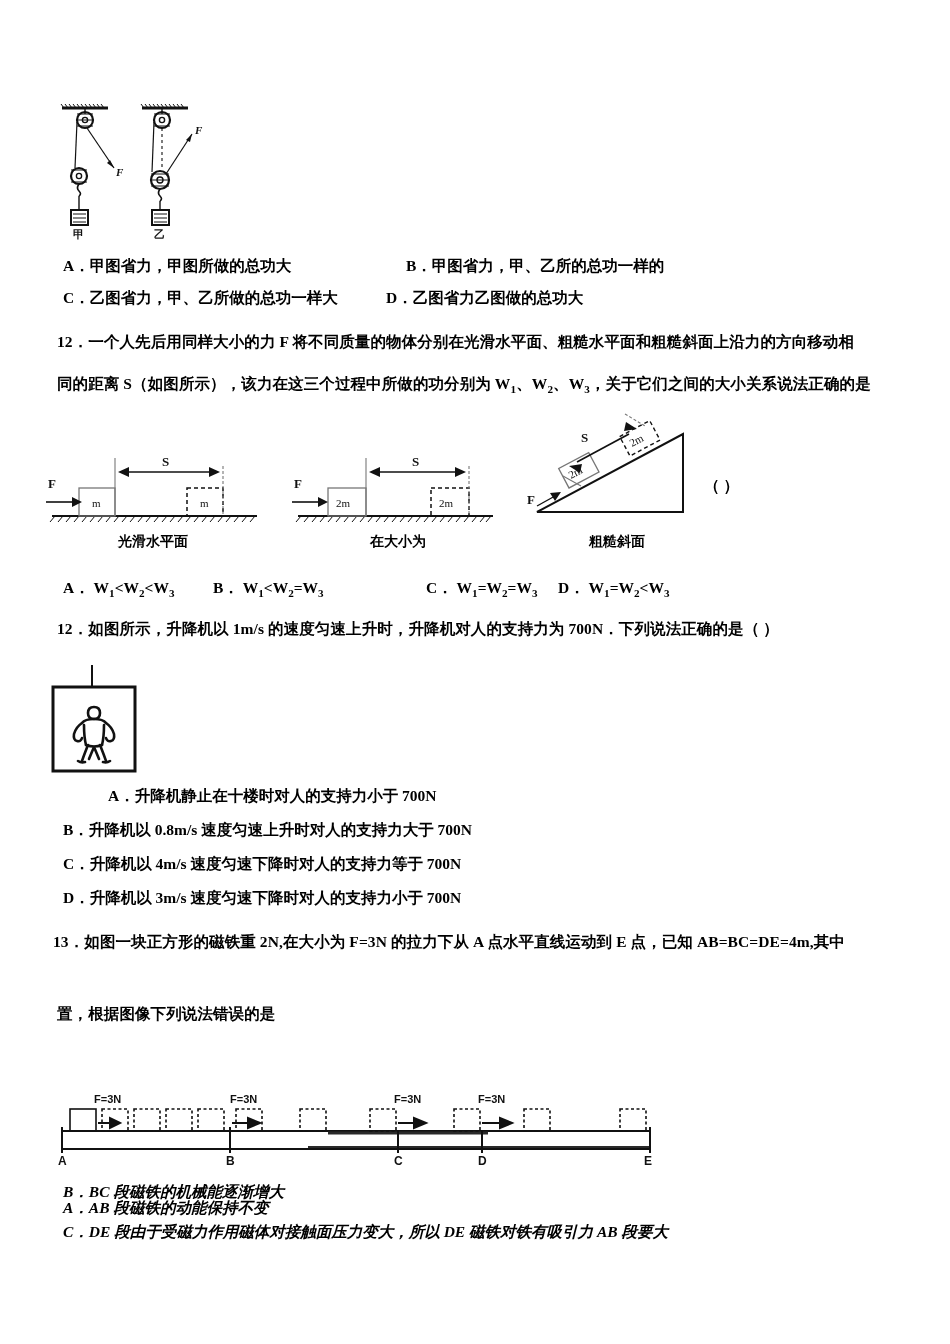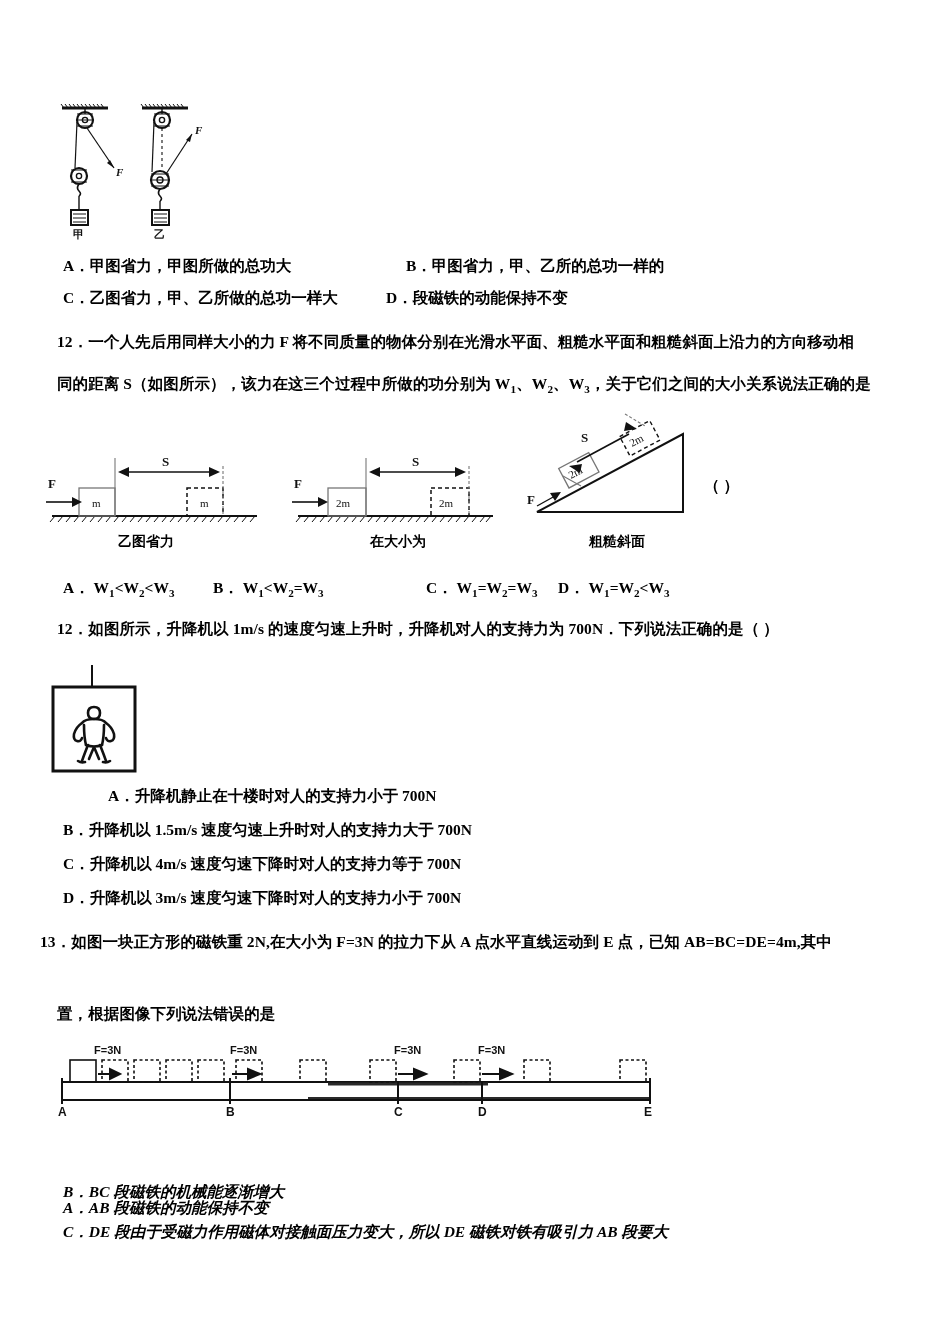--- a/index.html
+++ b/index.html
@@ -146,21 +146,21 @@
   <div class="opt" style="left:63px; top:256px;">
     <span>A．</span><span>甲图省力，甲图所做的总功大</span>
   </div>
   <div class="opt" style="left:63px; top:288px;">
     <span>C．</span><span>乙图省力，甲、乙所做的总功一样大</span>
   </div>
   <div class="opt" style="left:406px; top:256px;">
     <span>B．</span><span>甲图省力，甲、乙所的总功一样的</span>
   </div>
   <div class="opt" style="left:386px; top:288px;">
-    <span>D．</span><span>段磁铁的动能保持不变</span>
+    <span>D．</span><span>乙图省力乙图做的总功大</span>
   </div>
 
   <div class="q-text" style="left:57px; top:330px;">12．一个人先后用同样大小的力 F 将不同质量的物体分别在光滑水平面、粗糙水平面和粗糙斜面上沿力的方向移动相</div>
   <div class="q-text" style="left:57px; top:372px;">
     <span>同的距离 S（如图所示），该力在这三个过程中所做的功分别为 W</span><sub>1</sub><span>、W</span><sub>2</sub><span>、W</span><sub>3</sub><span>，关于它们之间的大小关系说法正确的是</span>
   </div>
 
   <div class="fig" style="left:42px; top:408px;">
     <svg width="260" height="115" viewBox="0 0 260 115">
 
@@ -206,21 +206,21 @@
 
       <line x1="73" y1="50" x2="73" y2="108" stroke="#777" stroke-width="1.1"></line>
       <line x1="181" y1="58" x2="181" y2="108" stroke="#777" stroke-width="1.1" stroke-dasharray="3,2"></line>
 
       <line x1="82" y1="64" x2="172" y2="64" stroke="#111" stroke-width="1.7"></line>
       <polygon points="76,64 87,59 87,69" fill="#111"></polygon>
       <polygon points="178,64 167,59 167,69" fill="#111"></polygon>
       <text x="120" y="58" font-family="Liberation Serif, serif" font-size="13" font-weight="bold" fill="#111">S</text>
     </svg>
   </div>
-  <div class="cap" style="left:118px; top:533px; font-size:14px;">乙图省力</div>
+  <div class="cap" style="left:118px; top:533px; font-size:14px;">光滑水平面</div>
 
   <div class="fig" style="left:288px; top:408px;">
     <svg width="240" height="115" viewBox="0 0 240 115">
       <line x1="10" y1="108" x2="205" y2="108" stroke="#111" stroke-width="2"></line>
       <g stroke="#111" stroke-width="1">
         <line x1="13" y1="108" x2="8" y2="114"></line>
           <line x1="21" y1="108" x2="16" y2="114"></line>
         <line x1="29" y1="108" x2="24" y2="114"></line>
           <line x1="37" y1="108" x2="32" y2="114"></line>
         <line x1="45" y1="108" x2="40" y2="114"></line>
@@ -335,33 +335,33 @@
 
         <path d="M46 84 q-3 7 -5 12 M46 84 q3 7 5 12"></path>
       </g>
     </svg>
   </div>
 
   <div class="opt" style="left:63px; top:786px;margin-left:45px;">
     <span>A．</span><span>升降机静止在十楼时对人的支持力小于 700N</span>
   </div>
   <div class="opt" style="left:63px; top:820px;">
-    <span>B．</span><span>升降机以 1.5m/s 速度匀速上升时对人的支持力大于 700N</span>
+    <span>B．</span><span>升降机以 0.8m/s 速度匀速上升时对人的支持力大于 700N</span>
   </div>
   <div class="opt" style="left:63px; top:854px;">
     <span>C．</span><span>升降机以 4m/s 速度匀速下降时对人的支持力等于 700N</span>
   </div>
   <div class="opt" style="left:63px; top:888px;">
     <span>D．</span><span>升降机以 3m/s 速度匀速下降时对人的支持力小于 700N</span>
   </div>
 
-  <div class="q-text" style="left:40px; top:930px;">13．如图一块正方形的磁铁重 2N,在大小为 F=3N 的拉力下从 A 点水平直线运动到 E 点，已知 AB=BC=DE=4m,其中</div>
+  <div class="q-text" style="left:53px; top:930px;">13．如图一块正方形的磁铁重 2N,在大小为 F=3N 的拉力下从 A 点水平直线运动到 E 点，已知 AB=BC=DE=4m,其中</div>
   <div class="q-text" style="left:57px; top:1002px;">置，根据图像下列说法错误的是</div>
 
-  <div class="fig" style="left:58px; top:1038px;">
+  <div class="fig" style="left:58px; top:1087px;">
     <svg width="600" height="80" viewBox="0 0 600 80">
 
       <rect x="4" y="44" width="588" height="18" fill="none" stroke="#111" stroke-width="2"></rect>
 
       <line x1="270" y1="46" x2="430" y2="46" stroke="#2a2a2a" stroke-width="3"></line>
       <line x1="250" y1="60" x2="592" y2="60" stroke="#2a2a2a" stroke-width="2"></line>
 
       <line x1="4" y1="40" x2="4" y2="66" stroke="#111" stroke-width="2"></line>
       <line x1="172" y1="40" x2="172" y2="66" stroke="#111" stroke-width="2"></line>
       <line x1="340" y1="44" x2="340" y2="66" stroke="#111" stroke-width="2"></line>

